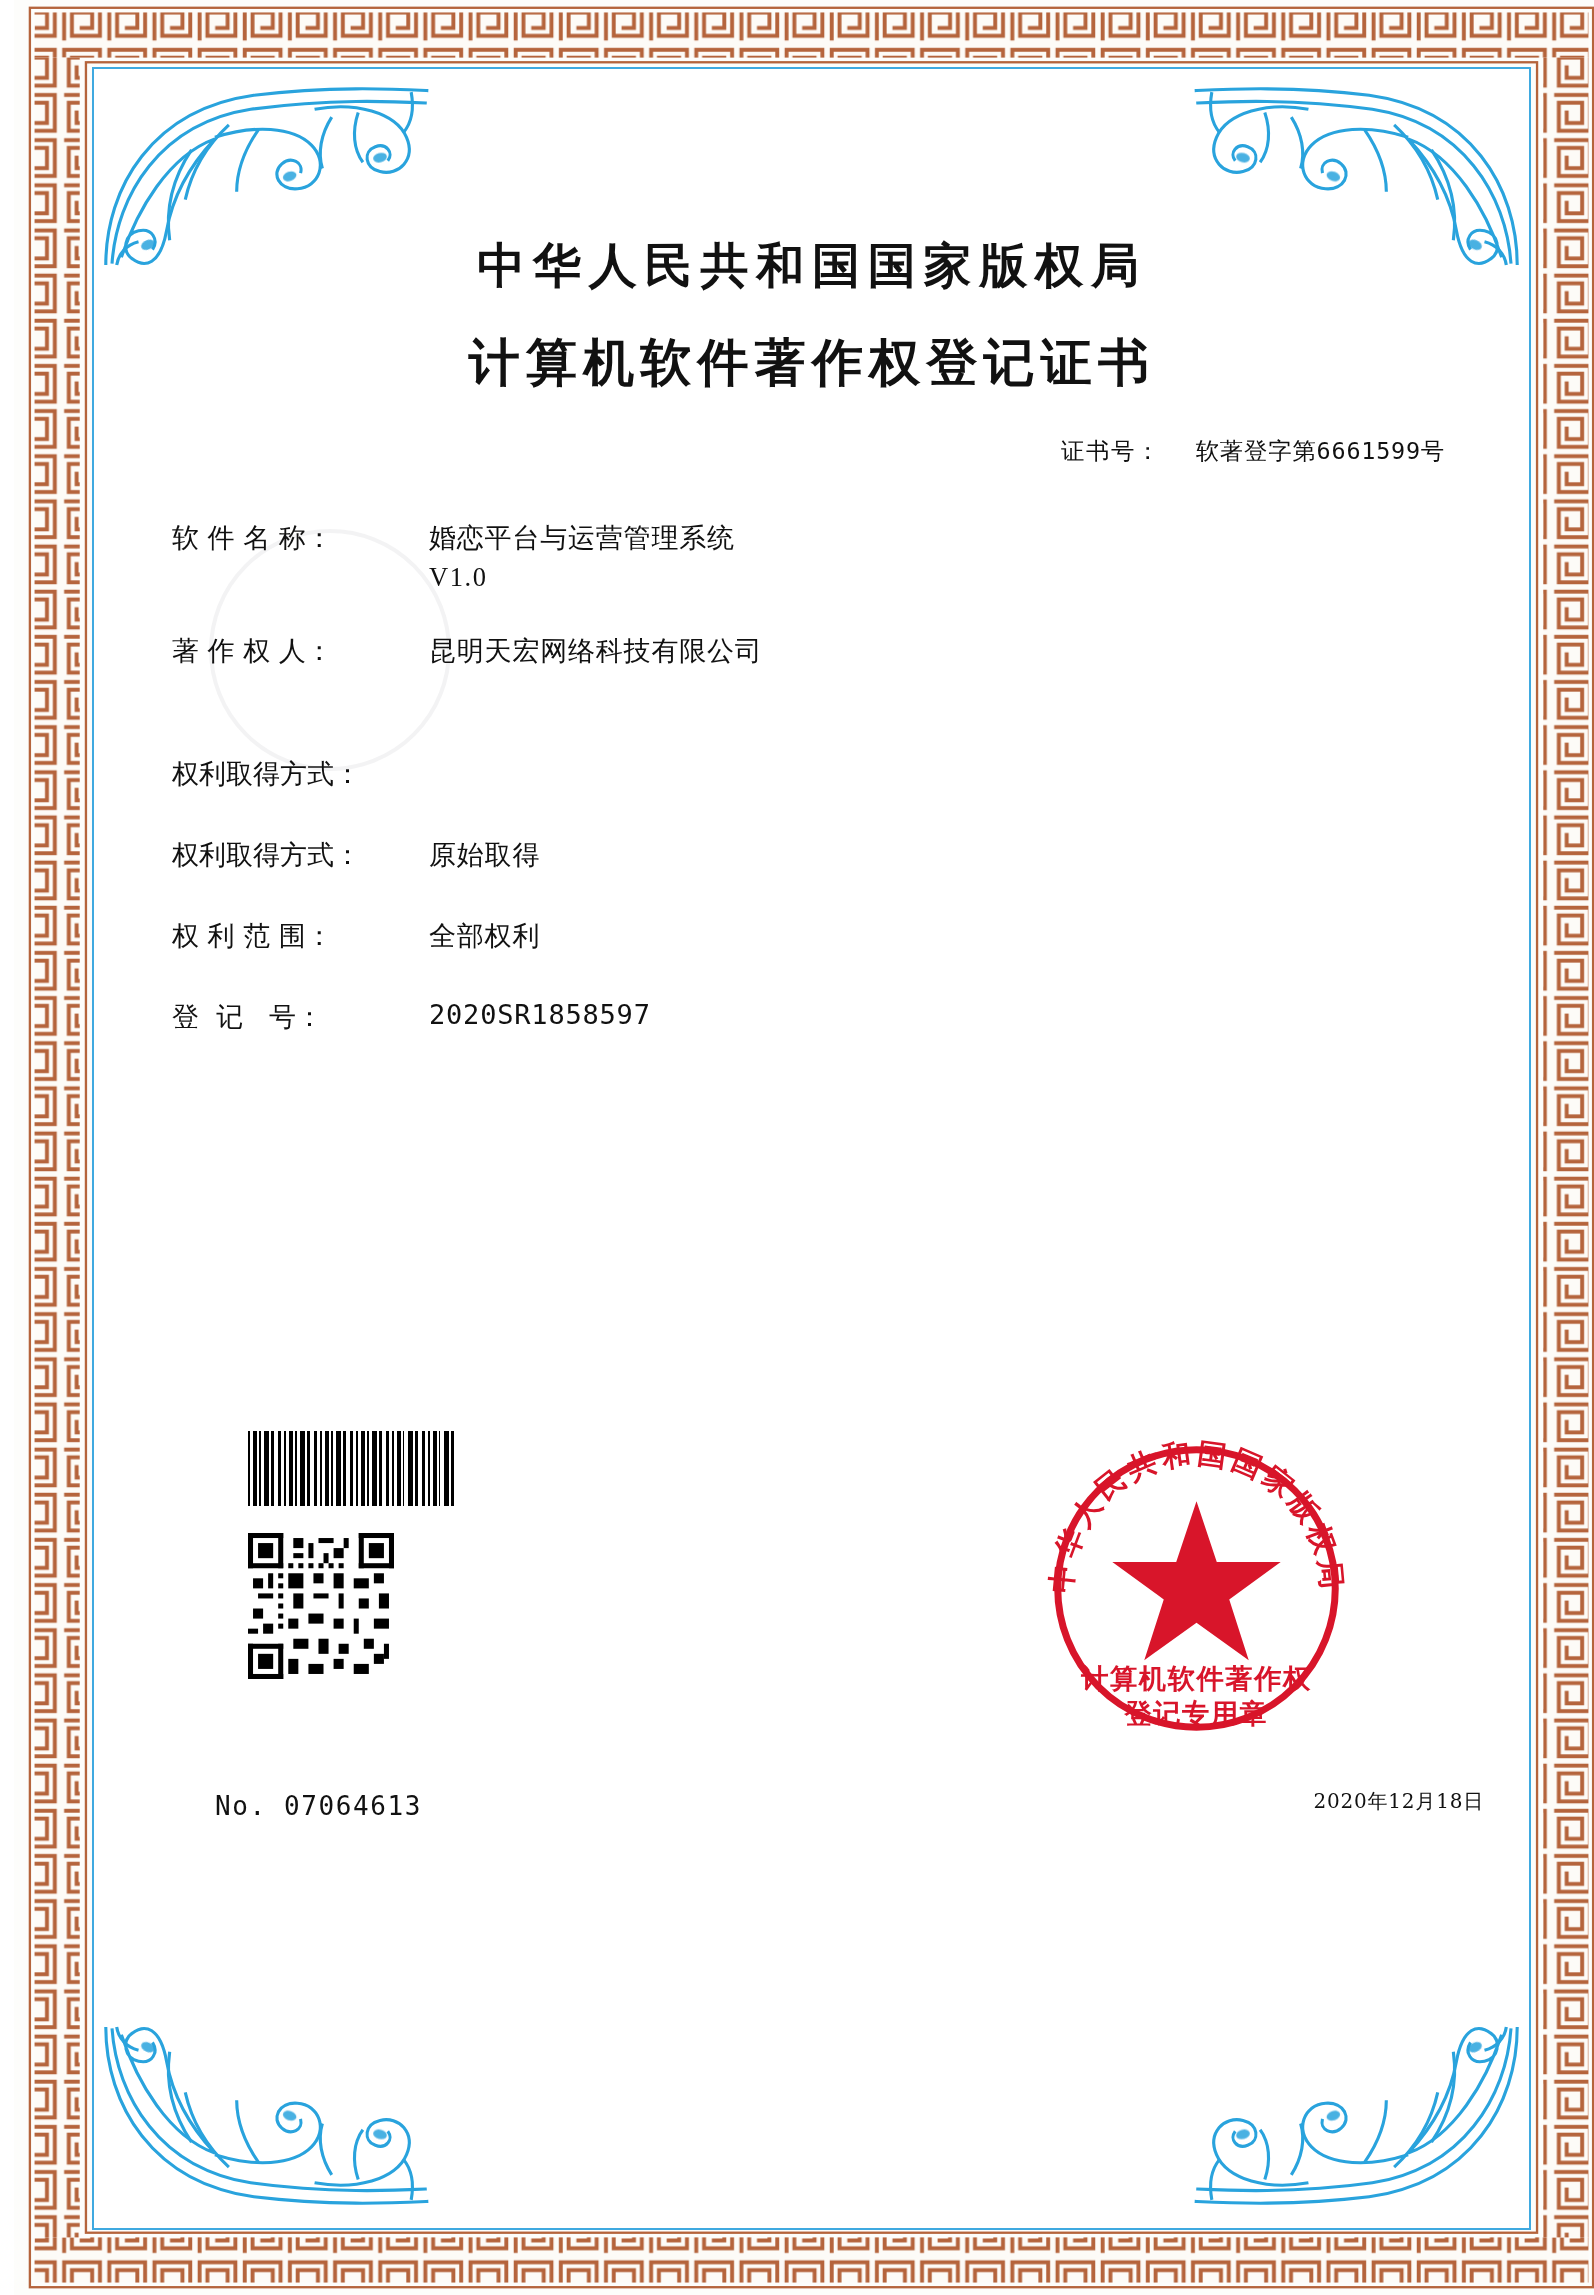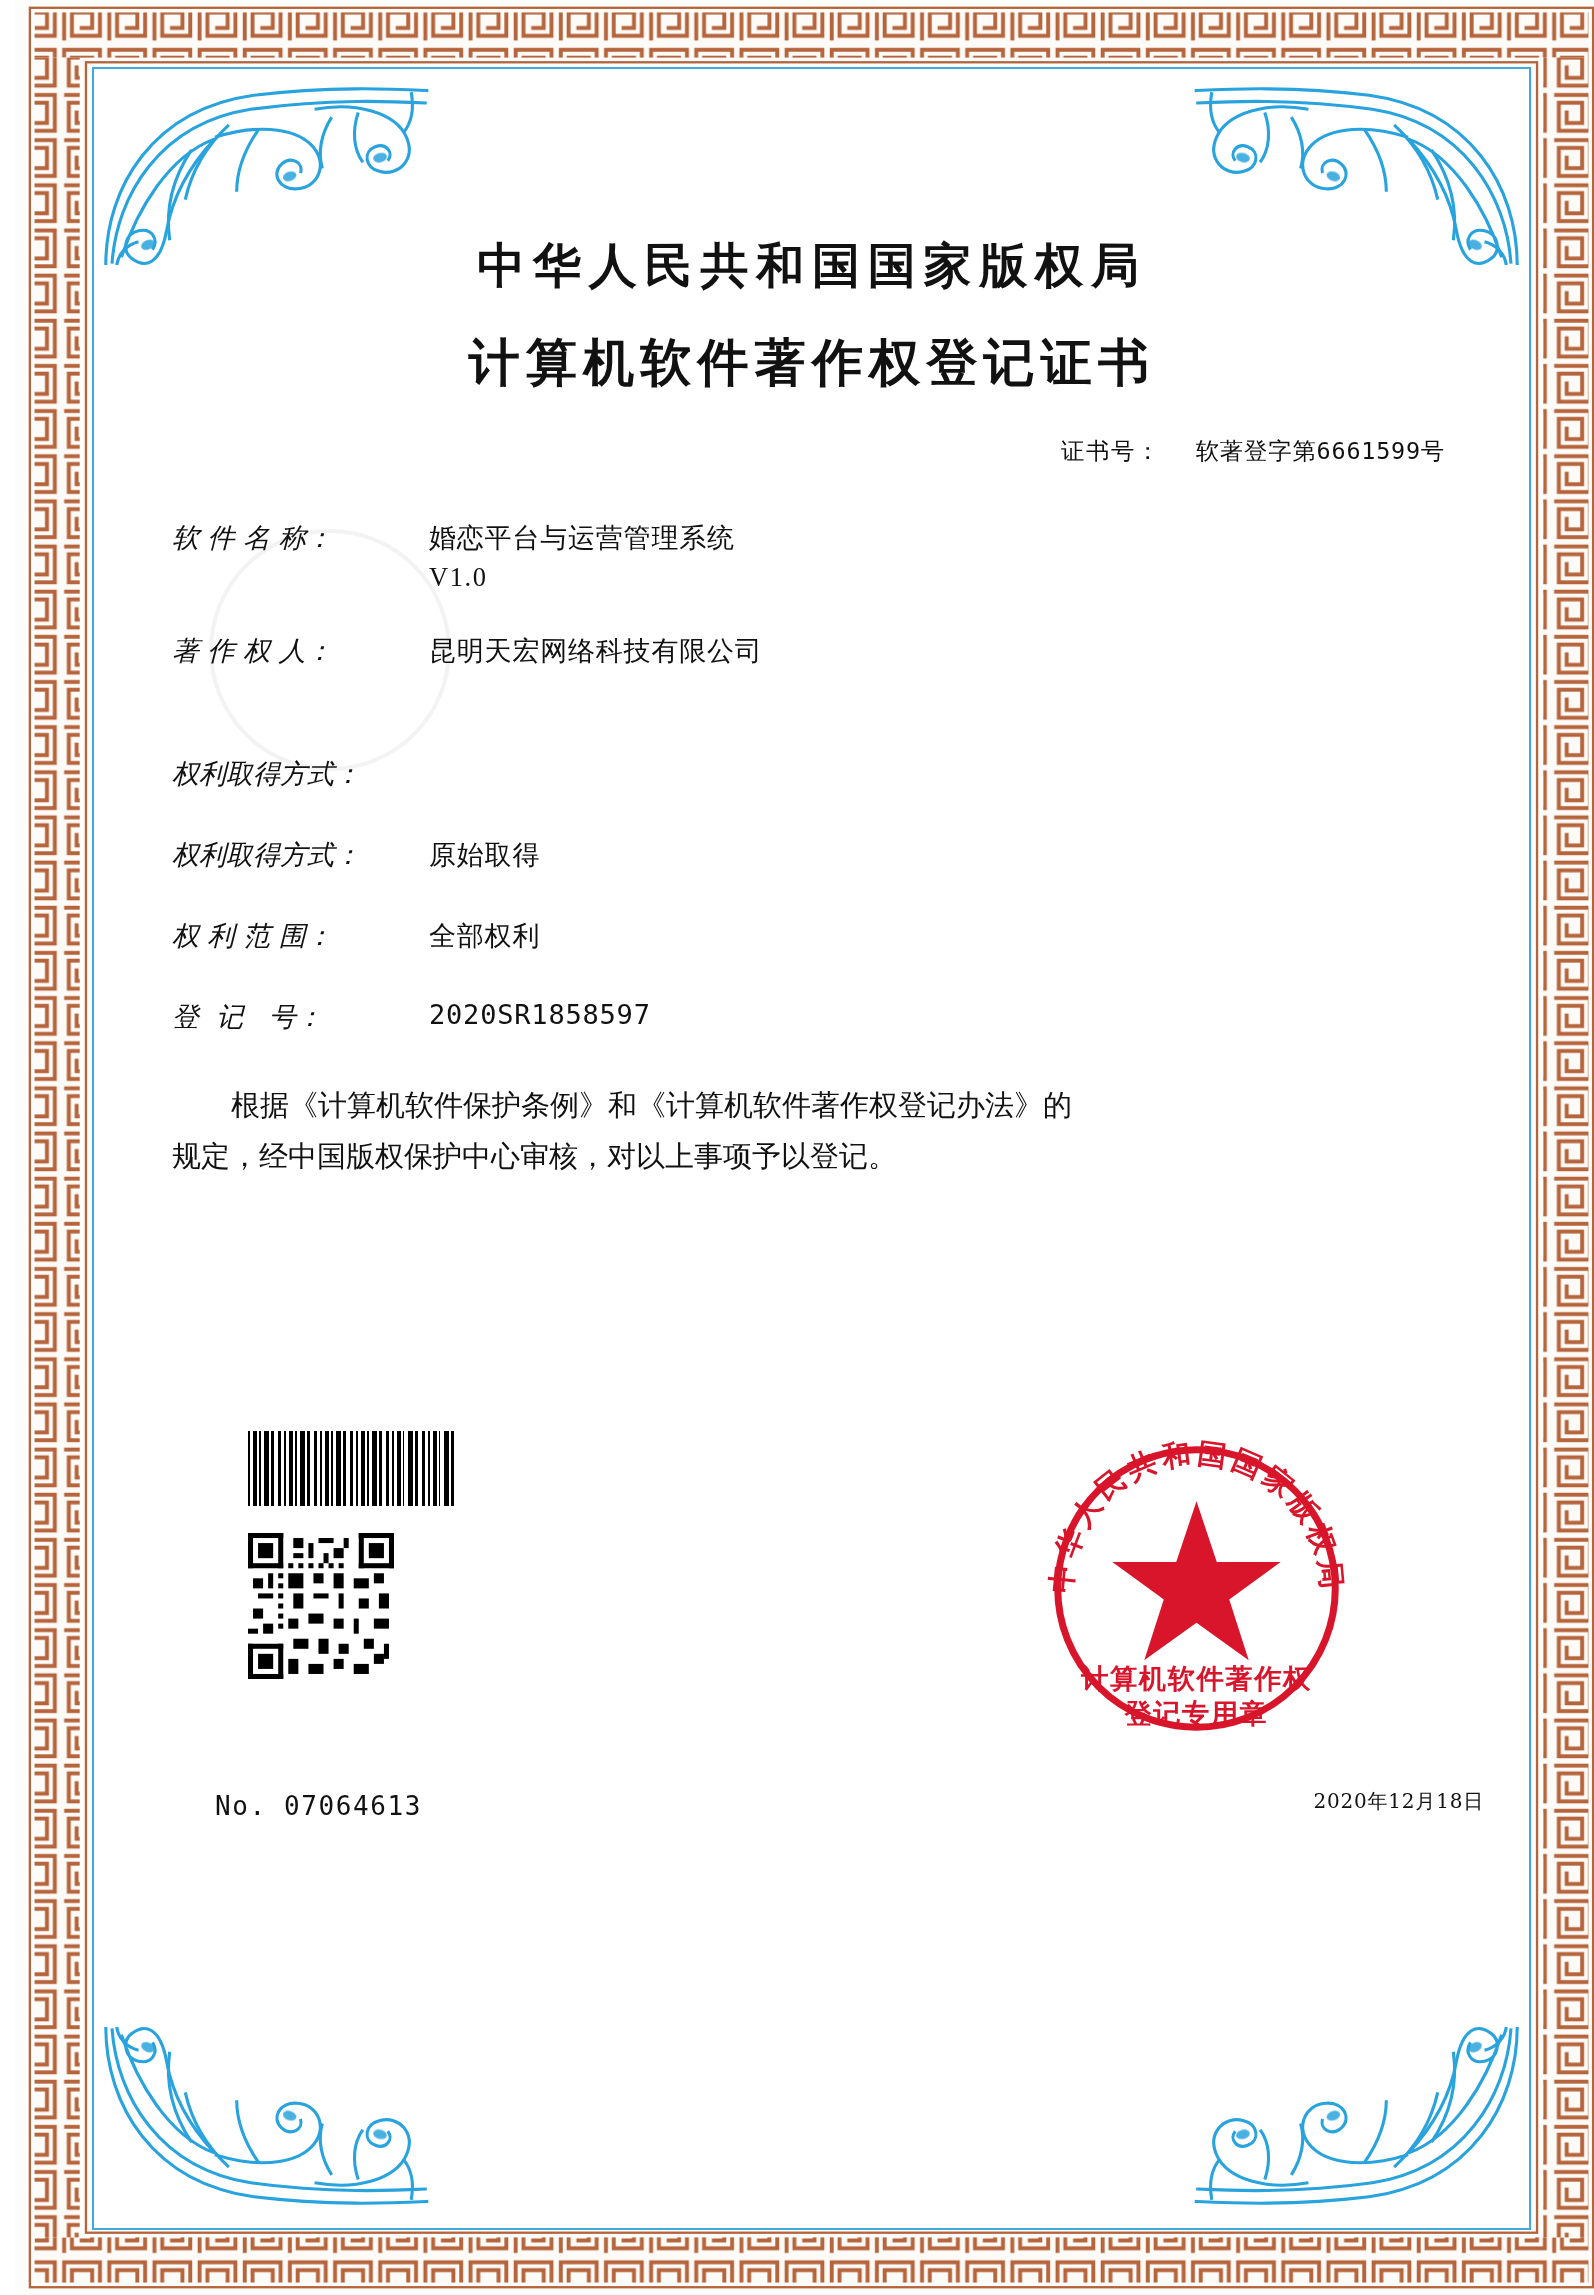--- a/index.html
+++ b/index.html
@@ -104,21 +104,20 @@
     align-items: flex-start;
     margin-bottom: 40px;
     font-size: 27px;
     color: #111;
   }
   .field-label {
     width: 257px;
     flex: 0 0 257px;
     letter-spacing: 0px;
     white-space: pre;
-    font-style: italic;
   }
   .field-value {
     flex: 1;
     letter-spacing: 0.8px;
   }
   .field-value .sub-line {
     display: block;
     margin-top: 6.2px;
     font-family: Liberation Serif, serif;
     font-size: 26.5px;
@@ -382,24 +381,20 @@
         <div class="field-value">全部权利</div>
       </div>
 
       <div class="field-row tight">
         <div class="field-label">登  记   号：</div>
         <div class="field-value mono-val">2020SR1858597</div>
       </div>
 
     </div>
 
-    <div class="paragraph">
-      <span class="p1">根据《计算机软件保护条例》和《计算机软件著作权登记办法》的</span>
-      <span class="p2">规定，经中国版权保护中心审核，对以上事项予以登记。</span>
-    </div>
 
   </div>
 
   <div class="codes">
     <div class="barcode"></div>
     <div class="qr">
       <svg viewBox="0 0 29 29" width="146" height="146">
         <rect width="29" height="29" fill="#fff"></rect>
         <g fill="#000">
 

